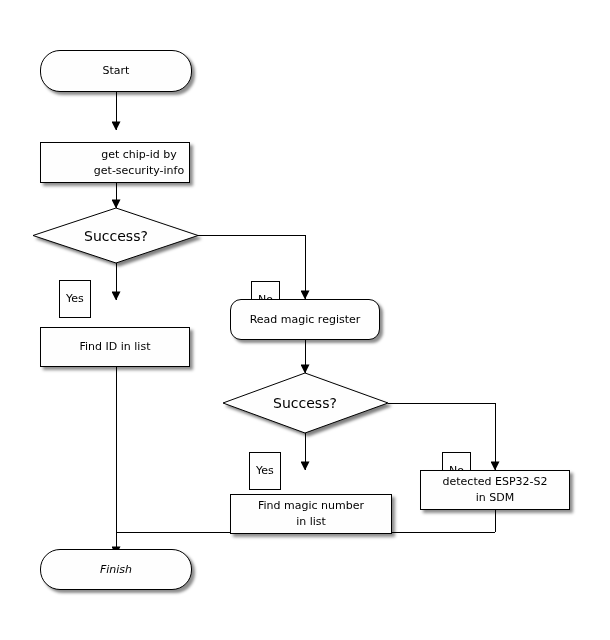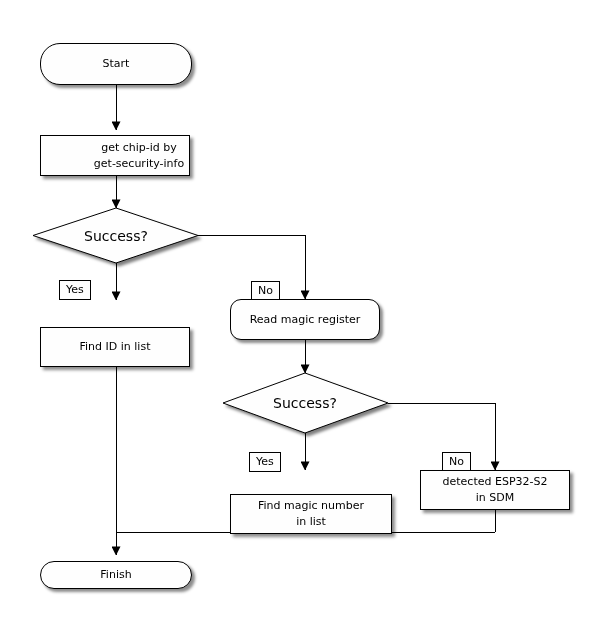--- a/index.html
+++ b/index.html
@@ -27,38 +27,38 @@
     box-shadow: 3px 3px 3px rgba(0,0,0,0.45);
     display: flex;
     align-items: center;
     justify-content: center;
     text-align: center;
     font-size: 11px;
     line-height: 16px;
     white-space: pre-line;
   }
 
-  .stadium { border-radius: 20px; }
+  .stadium { border-radius: 20px; margin-top: 7px; }
 
   .diamond-text {
     position: absolute;
     width: 120px;
     font-size: 14px;
     line-height: 14px;
     text-align: center;
     white-space: nowrap;
   }
 
   .edge-label {
     position: absolute;
     background: #fefefe;
     border: 1px solid #000000;
     font-size: 11px;
     line-height: 14px;
-    padding: 2px 6px;
+    padding: 11px 6px;
     text-align: right;
   }
 </style>
 </head>
 <body>
 
 <div class="canvas">
 
   <svg class="connectors" width="610" height="640" viewBox="0 0 610 640" xmlns="http://www.w3.org/2000/svg">
     <defs>
@@ -85,21 +85,21 @@
     </g>
 
     <g stroke="#000000" stroke-width="1" fill="#fefefe">
       <polygon points="116,208 198,235.5 116,263 33,235.5" filter="url(#ds)"></polygon>
       <polygon points="305,373 388,403 305,433 223,403" filter="url(#ds)"></polygon>
     </g>
   </svg>
 
   <div class="node stadium" style="left:40px; top:43px; width:152px; height:42px;">Start</div>
 
-  <div class="node" style="left:40px; top:135px; width:150px; height:41px;padding-left:48px;">get chip-id by
+  <div class="node" style="left:40px; top:142px; width:150px; height:41px;padding-left:48px;">get chip-id by
 get-security-info</div>
 
   <div class="diamond-text" style="left:56px; top:229px;">Success?</div>
 
   <div class="edge-label" style="left:59px; top:280px;">Yes</div>
 
   <div class="node" style="left:40px; top:300px; width:150px; height:40px;margin-top:27px;">Find ID in list</div>
 
   <div class="edge-label" style="left:251px; top:281px;">No</div>
 
@@ -110,15 +110,15 @@
   <div class="edge-label" style="left:249px; top:452px;">Yes</div>
 
   <div class="node" style="left:230px; top:494px; width:162px; height:40px;">Find magic number
 in list</div>
 
   <div class="edge-label" style="left:442px; top:452px;">No</div>
 
   <div class="node" style="left:420px; top:470px; width:150px; height:40px;">detected ESP32-S2
 in SDM</div>
 
-  <div class="node stadium" style="left:40px; top:561px; width:152px; height:28px;">Finish</div>
+  <div class="node stadium" style="left:40px; top:542px; width:152px; height:41px;font-style:italic;">Finish</div>
 
 </div>
 
 </body></html>

